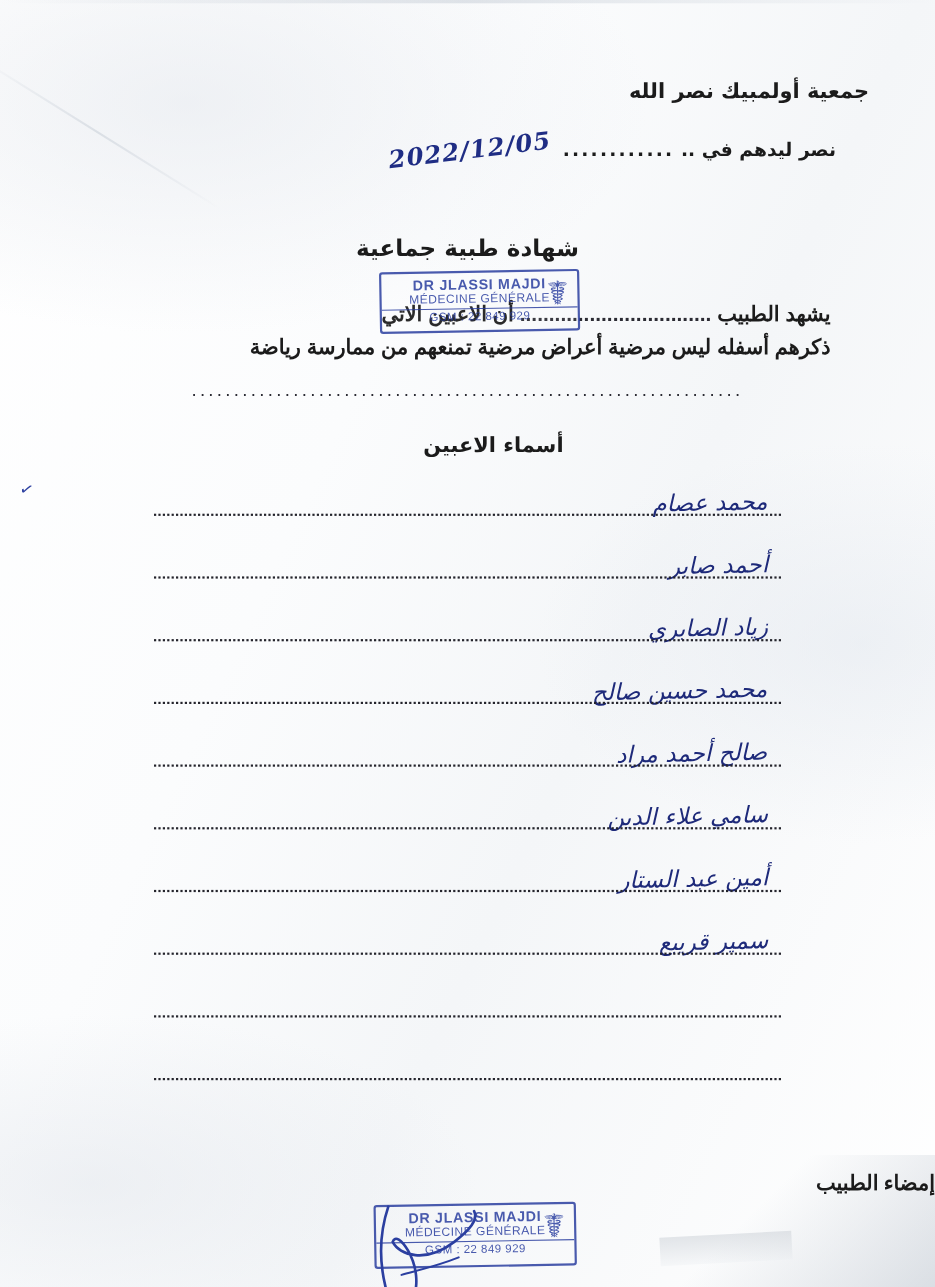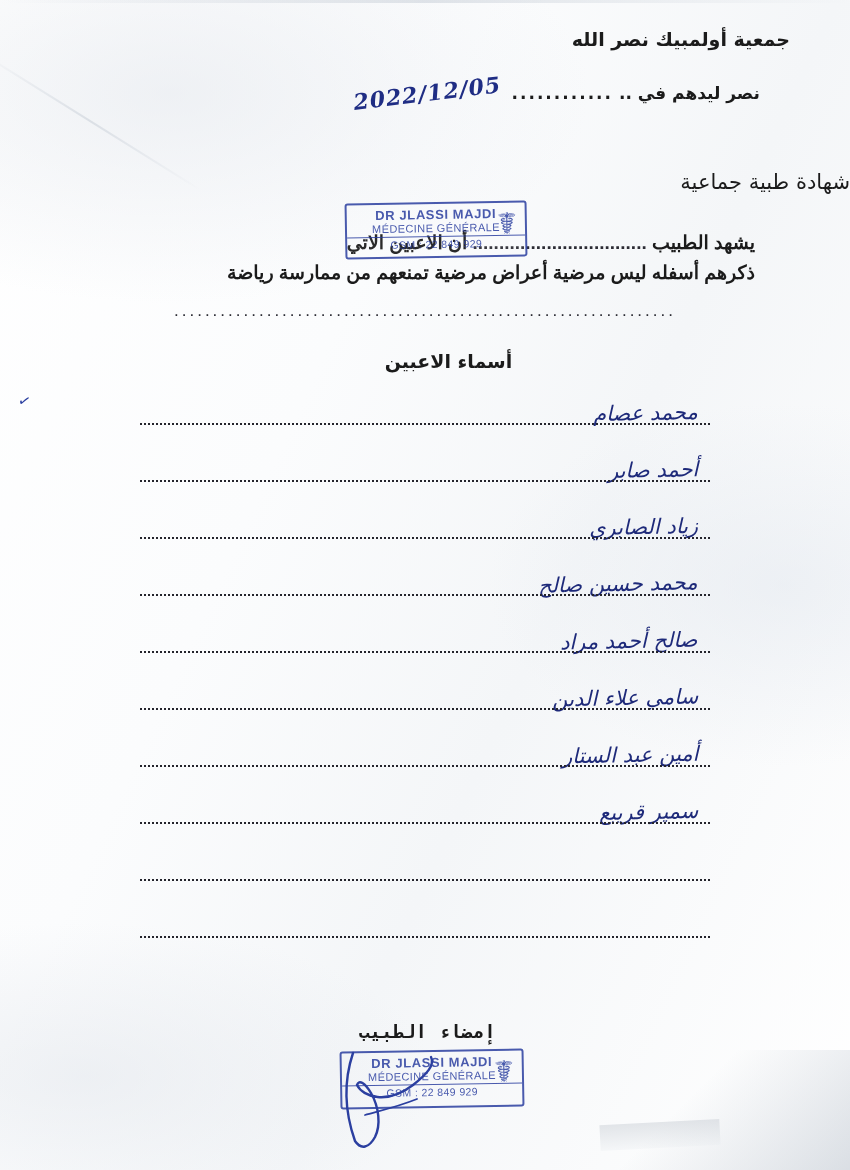--- a/index.html
+++ b/index.html
@@ -22,20 +22,21 @@
     pointer-events:none;
   }
   .crease{
     position:absolute;
     background:linear-gradient(90deg, rgba(200,206,214,0) 0%, rgba(190,198,208,0.45) 50%, rgba(200,206,214,0) 100%);
     pointer-events:none;
   }
   .page{
     position:absolute;inset:0;
     padding:0;
+    margin-top:44px;
   }
   .line-dots{
     letter-spacing:2.2px;
     color:#2b2b33;
   }
   
   .assoc-title{
     position:absolute;top:28px;right:60px;
     font-size:19px;font-weight:700;
     font-family:"DejaVu Sans", sans-serif;
@@ -53,21 +54,22 @@
     font-size:22px;
     color:#1f2d84;
     transform:rotate(-7deg);
     display:inline-block;
     margin-right:4px;
     letter-spacing:1px;
   }
   
   .doc-title{
     position:absolute;top:170px;left:0;right:0;
-    font-size:21px;font-weight:400;
+    text-align:center;
+    font-size:21px;font-weight:700;
     font-family:"DejaVu Sans", sans-serif;
   }
   
   .body-block{
     position:absolute;top:228px;right:95px;left:95px;
     font-size:19px;font-weight:700;
     font-family:Liberation Sans, sans-serif;
     line-height:30px;
     text-align:right;
   }
@@ -107,23 +109,22 @@
     font-style:italic;
     font-size:21px;
     color:#1e2a7a;
     letter-spacing:1px;
     transform:rotate(-1.2deg);
     white-space:nowrap;
   }
   
   .sig-label{
     position:absolute;top:1020px;left:4px;right:0;
-    text-align:center;
-    font-size:19px;font-weight:700;
-    font-family:Liberation Mono, monospace;
+    font-size:19px;font-weight:700;
+    font-family:Liberation Serif, serif;
   }
   
   .stamp{
     position:absolute;
     border:2px solid #2b3fa0;
     border-radius:3px;
     color:#2b3fa0;
     font-family:"Liberation Sans", sans-serif;
     text-align:center;
     opacity:.85;

